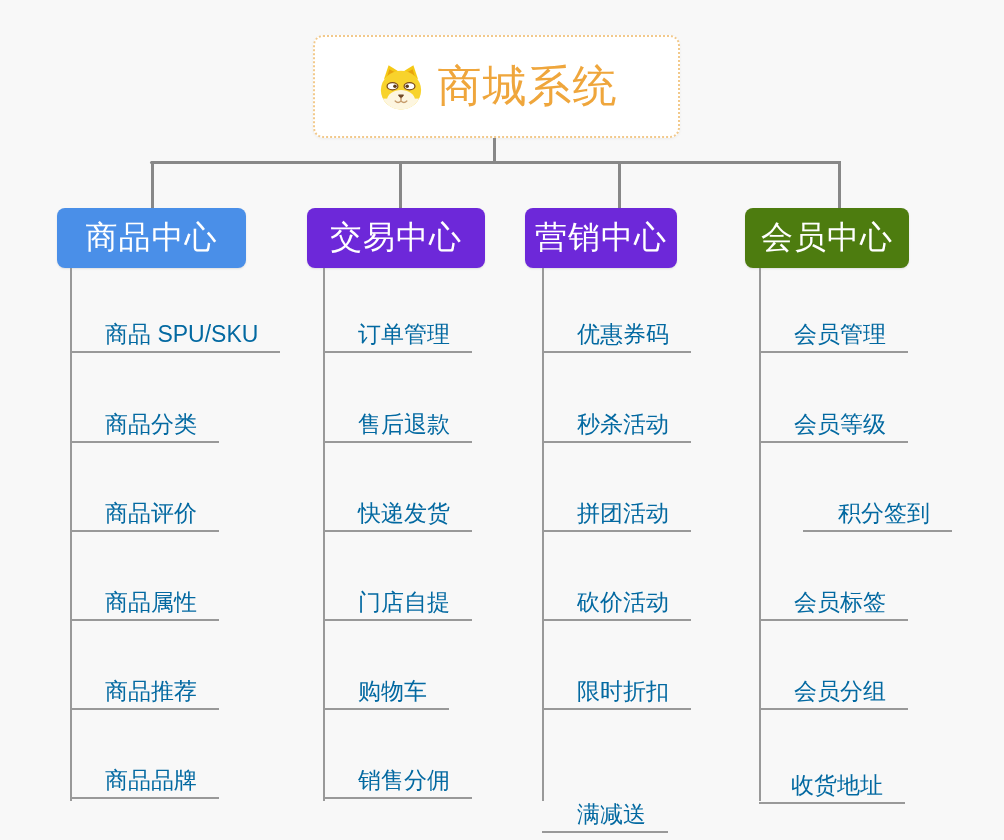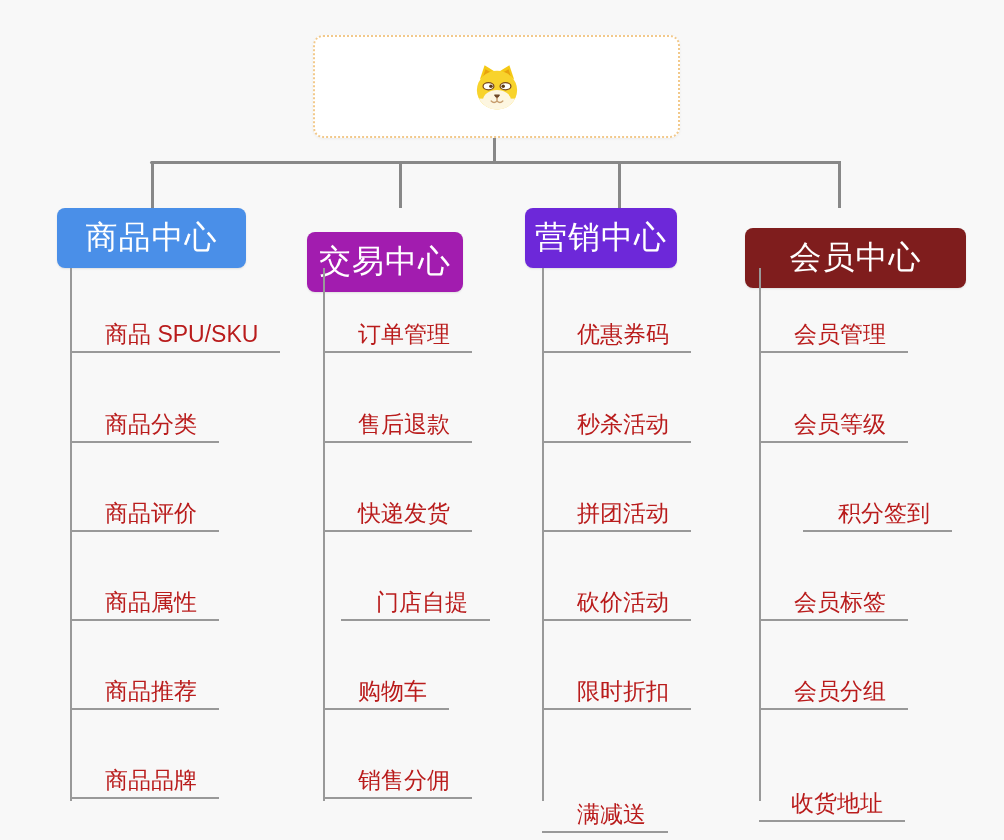--- a/index.html
+++ b/index.html
@@ -52,21 +52,21 @@
   }
   
   .leaf-item{
     position:absolute;
     height:34px;
     line-height:34px;
     padding-left:35px;
     padding-right:22px;
     border-bottom:2px solid #999999;
     font-size:23px;
-    color:#b91c1c;
+    color:#0369a1;
     white-space:nowrap;
     cursor:pointer;
   }
 </style>
 </head>
 <body>
 
 <div class="canvas">
 
   <div class="root-node">
@@ -87,64 +87,65 @@
           <ellipse cx="32" cy="48" rx="18" ry="13" fill="#fdf6e0"></ellipse>
         </g>
         <ellipse cx="21" cy="30" rx="7" ry="4.6" fill="#ffffff" stroke="#7a4a1e" stroke-width="1.6"></ellipse>
         <ellipse cx="43" cy="30" rx="7" ry="4.6" fill="#ffffff" stroke="#7a4a1e" stroke-width="1.6"></ellipse>
         <circle cx="24.2" cy="30" r="2.3" fill="#5b3a16"></circle>
         <circle cx="40" cy="30" r="2.3" fill="#5b3a16"></circle>
         <path d="M29,41.5 L35,41.5 L32,45.2 Z" fill="#6b4423" stroke="#6b4423" stroke-width="1.4" stroke-linejoin="round"></path>
         <path d="M32,45 L32,49 M24.5,49 Q28.2,53 32,49 Q35.8,53 39.5,49" stroke="#c69c6d" stroke-width="1.8" fill="none" stroke-linecap="round"></path>
       </svg>
     </span>
+    <span class="root-title">商城系统</span>
   </div>
 
   <div class="conn" style="left:493px;top:138px;width:3px;height:26px;"></div>
   <div class="conn" style="left:150px;top:161px;width:690px;height:3px;border-radius:2px;"></div>
 
   <div id="branches">
       <div class="conn" style="left: 151px; top: 161px; width: 3px; height: 47px;"></div>
       <div class="branch-node" style="left: 57px; width: 189px; background: rgb(74, 143, 232);">
         <span>商品中心</span>
       </div>
       <div class="conn thin" style="left: 70px; top: 268px; width: 2px; height: 533px;"></div>
       <div class="leaf-item" style="left: 70px; top: 317px;">商品 SPU/SKU</div>
       <div class="leaf-item" style="left: 70px; top: 407px;">商品分类</div>
       <div class="leaf-item" style="left: 70px; top: 496px;">商品评价</div>
       <div class="leaf-item" style="left: 70px; top: 585px;">商品属性</div>
       <div class="leaf-item" style="left: 70px; top: 674px;">商品推荐</div>
       <div class="leaf-item" style="left: 70px; top: 763px;">商品品牌</div>
       <div class="conn" style="left: 399px; top: 161px; width: 3px; height: 47px;"></div>
-      <div class="branch-node" style="left: 307px; width: 156px; background: #a21caf; margin-top: 24px;">
+      <div class="branch-node" style="left: 307px; width: 178px; background: #6d28d9;">
         <span>交易中心</span>
       </div>
       <div class="conn thin" style="left: 323px; top: 268px; width: 2px; height: 533px;"></div>
       <div class="leaf-item" style="left: 323px; top: 317px;">订单管理</div>
       <div class="leaf-item" style="left: 323px; top: 407px;">售后退款</div>
       <div class="leaf-item" style="left: 323px; top: 496px;">快递发货</div>
-      <div class="leaf-item" style="left: 341px; top: 585px;">门店自提</div>
+      <div class="leaf-item" style="left: 323px; top: 585px;">门店自提</div>
       <div class="leaf-item" style="left: 323px; top: 674px;">购物车</div>
       <div class="leaf-item" style="left: 323px; top: 763px;">销售分佣</div>
       <div class="conn" style="left: 618px; top: 161px; width: 3px; height: 47px;"></div>
       <div class="branch-node" style="left: 525px; width: 152px; background: #6d28d9;">
         <span>营销中心</span>
       </div>
       <div class="conn thin" style="left: 542px; top: 268px; width: 2px; height: 533px;"></div>
       <div class="leaf-item" style="left: 542px; top: 317px;">优惠券码</div>
       <div class="leaf-item" style="left: 542px; top: 407px;">秒杀活动</div>
       <div class="leaf-item" style="left: 542px; top: 496px;">拼团活动</div>
       <div class="leaf-item" style="left: 542px; top: 585px;">砍价活动</div>
       <div class="leaf-item" style="left: 542px; top: 674px;">限时折扣</div>
       <div class="leaf-item" style="left: 542px; top: 763px; margin-top: 34px;">满减送</div>
       <div class="conn" style="left: 838px; top: 161px; width: 3px; height: 47px;"></div>
-      <div class="branch-node" style="left: 745px; width: 221px; background: #7f1d1d; margin-top: 20px;">
+      <div class="branch-node" style="left: 745px; width: 164px; background: #4d7c0f;">
         <span>会员中心</span>
       </div>
       <div class="conn thin" style="left: 759px; top: 268px; width: 2px; height: 533px;"></div>
       <div class="leaf-item" style="left: 759px; top: 317px;">会员管理</div>
       <div class="leaf-item" style="left: 759px; top: 407px;">会员等级</div>
       <div class="leaf-item" style="left: 759px; top: 496px; margin-left: 44px;">积分签到</div>
       <div class="leaf-item" style="left: 759px; top: 585px;">会员标签</div>
       <div class="leaf-item" style="left: 759px; top: 674px;">会员分组</div>
-      <div class="leaf-item" style="left: 759px; top: 786px; padding-left: 32px;">收货地址</div>
+      <div class="leaf-item" style="left: 759px; top: 768px; padding-left: 32px;">收货地址</div>
     </div>
 </div>
 
 </body></html>

